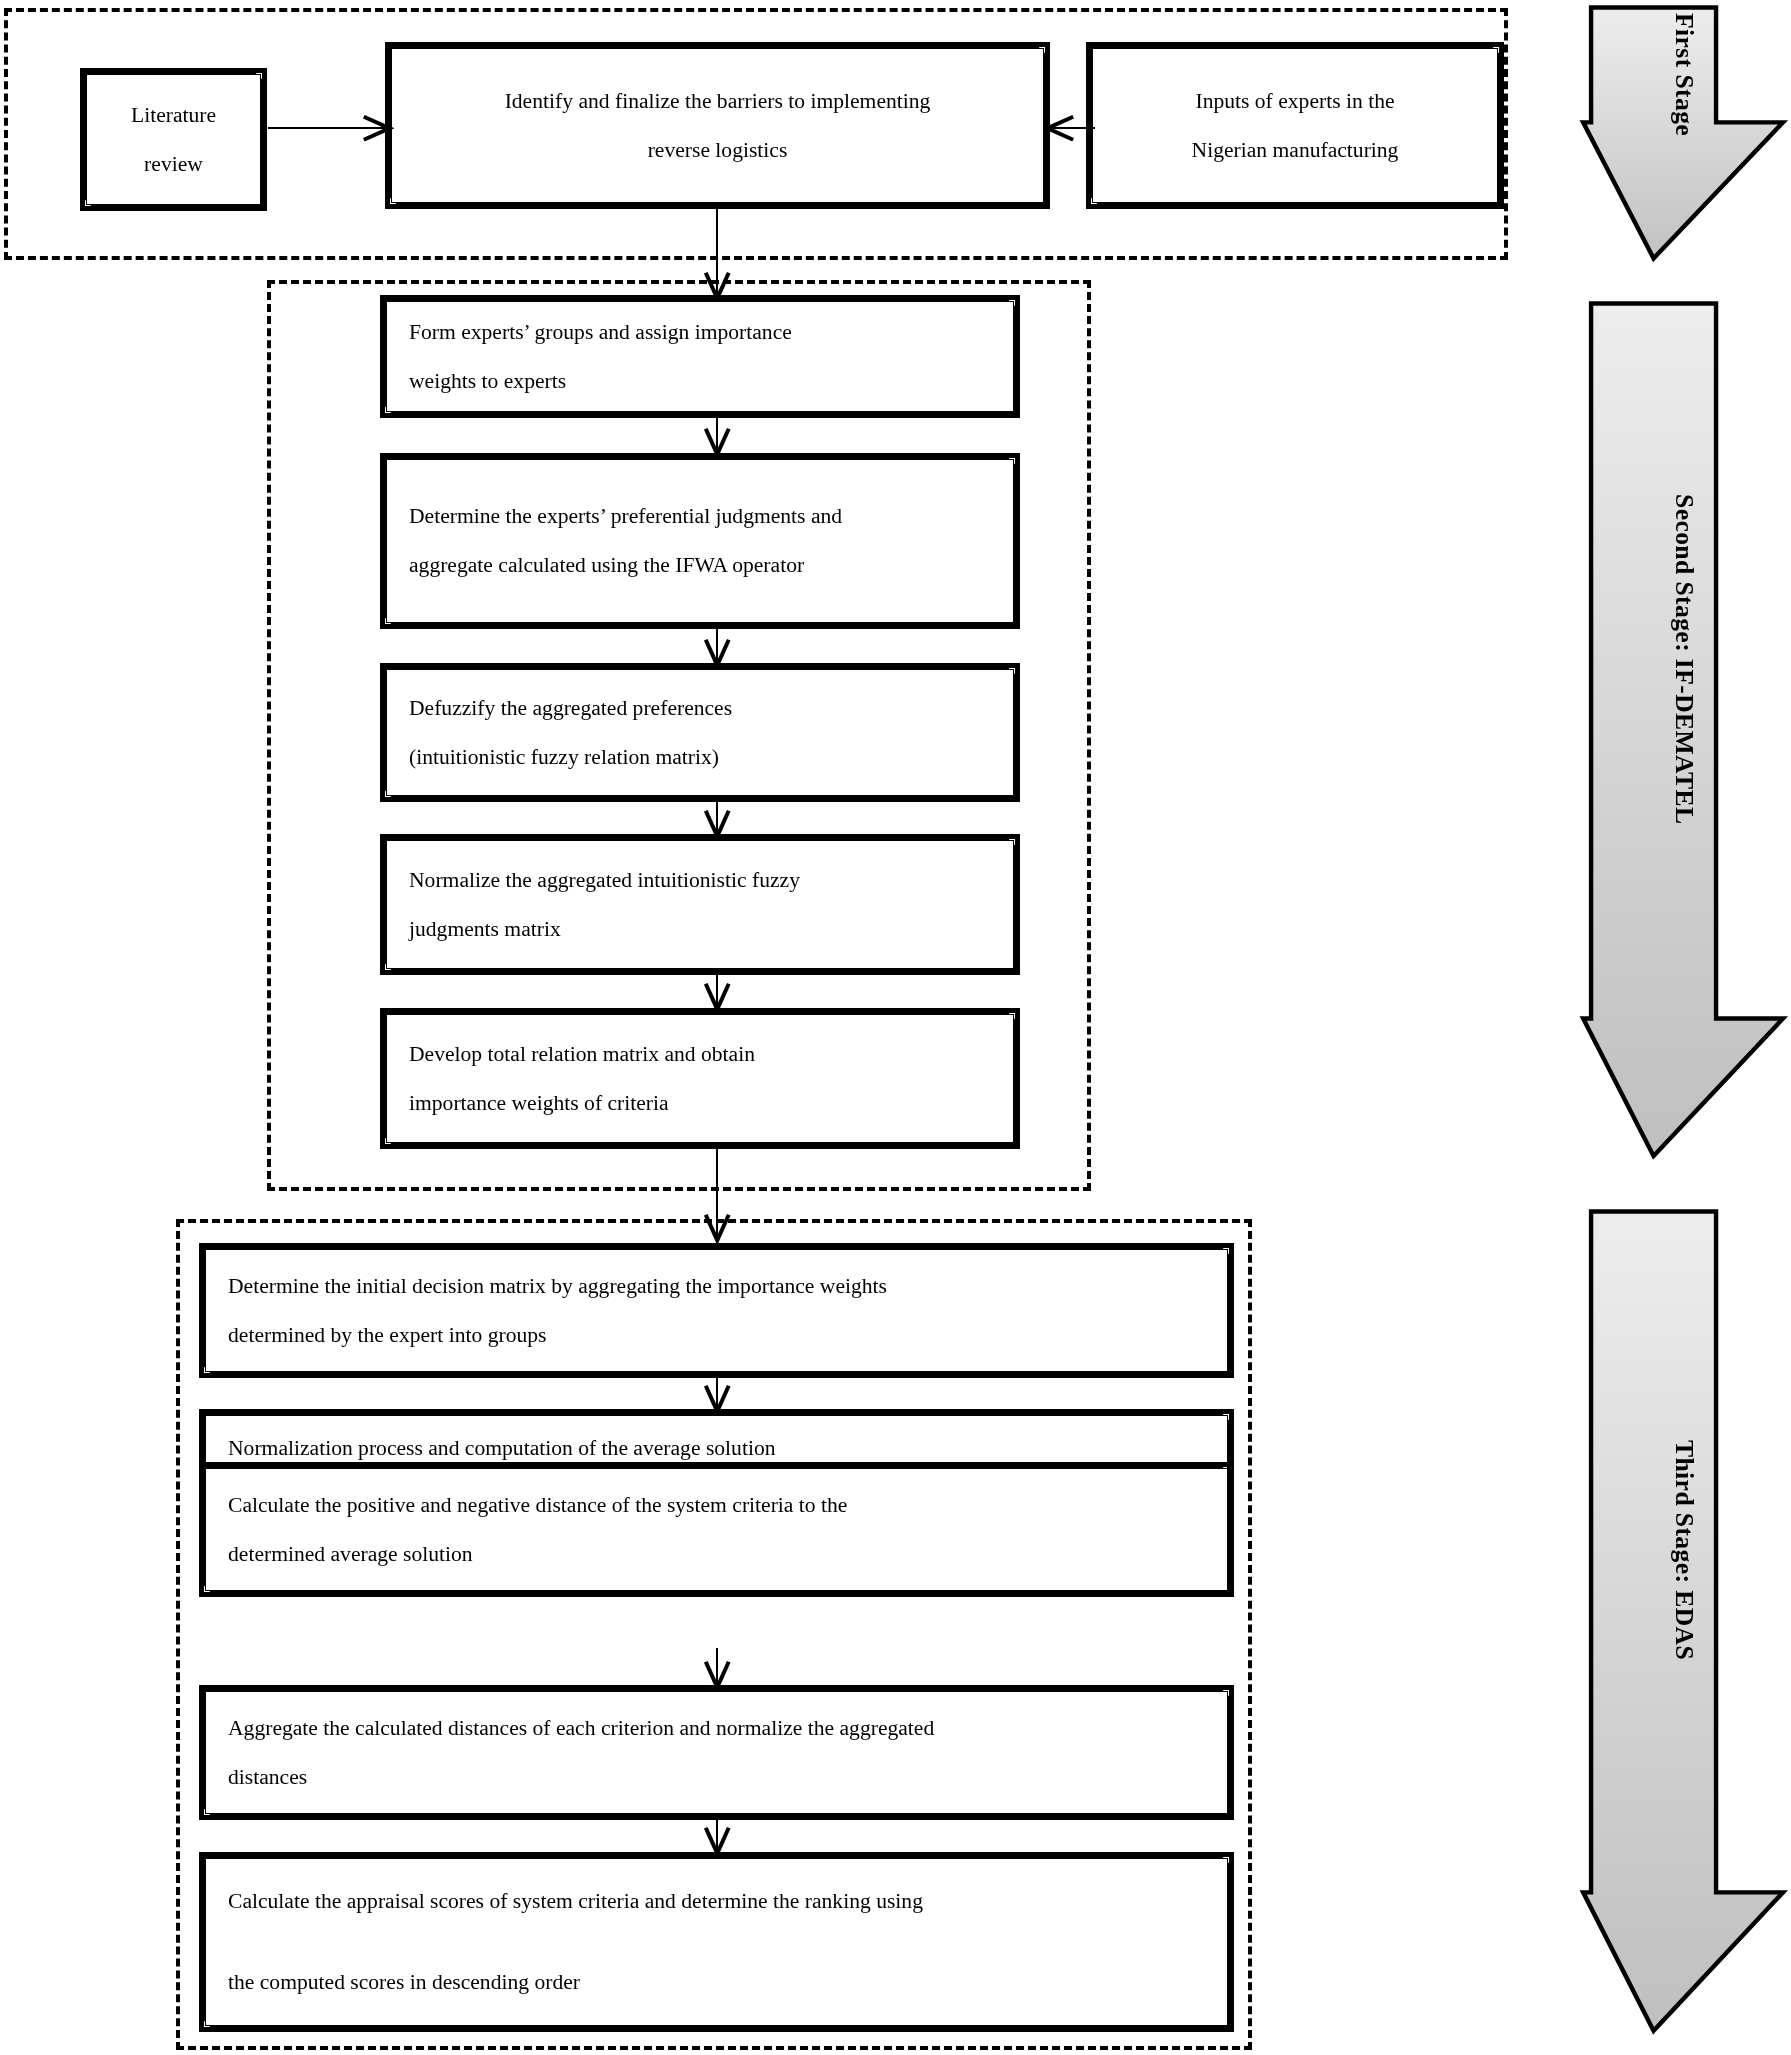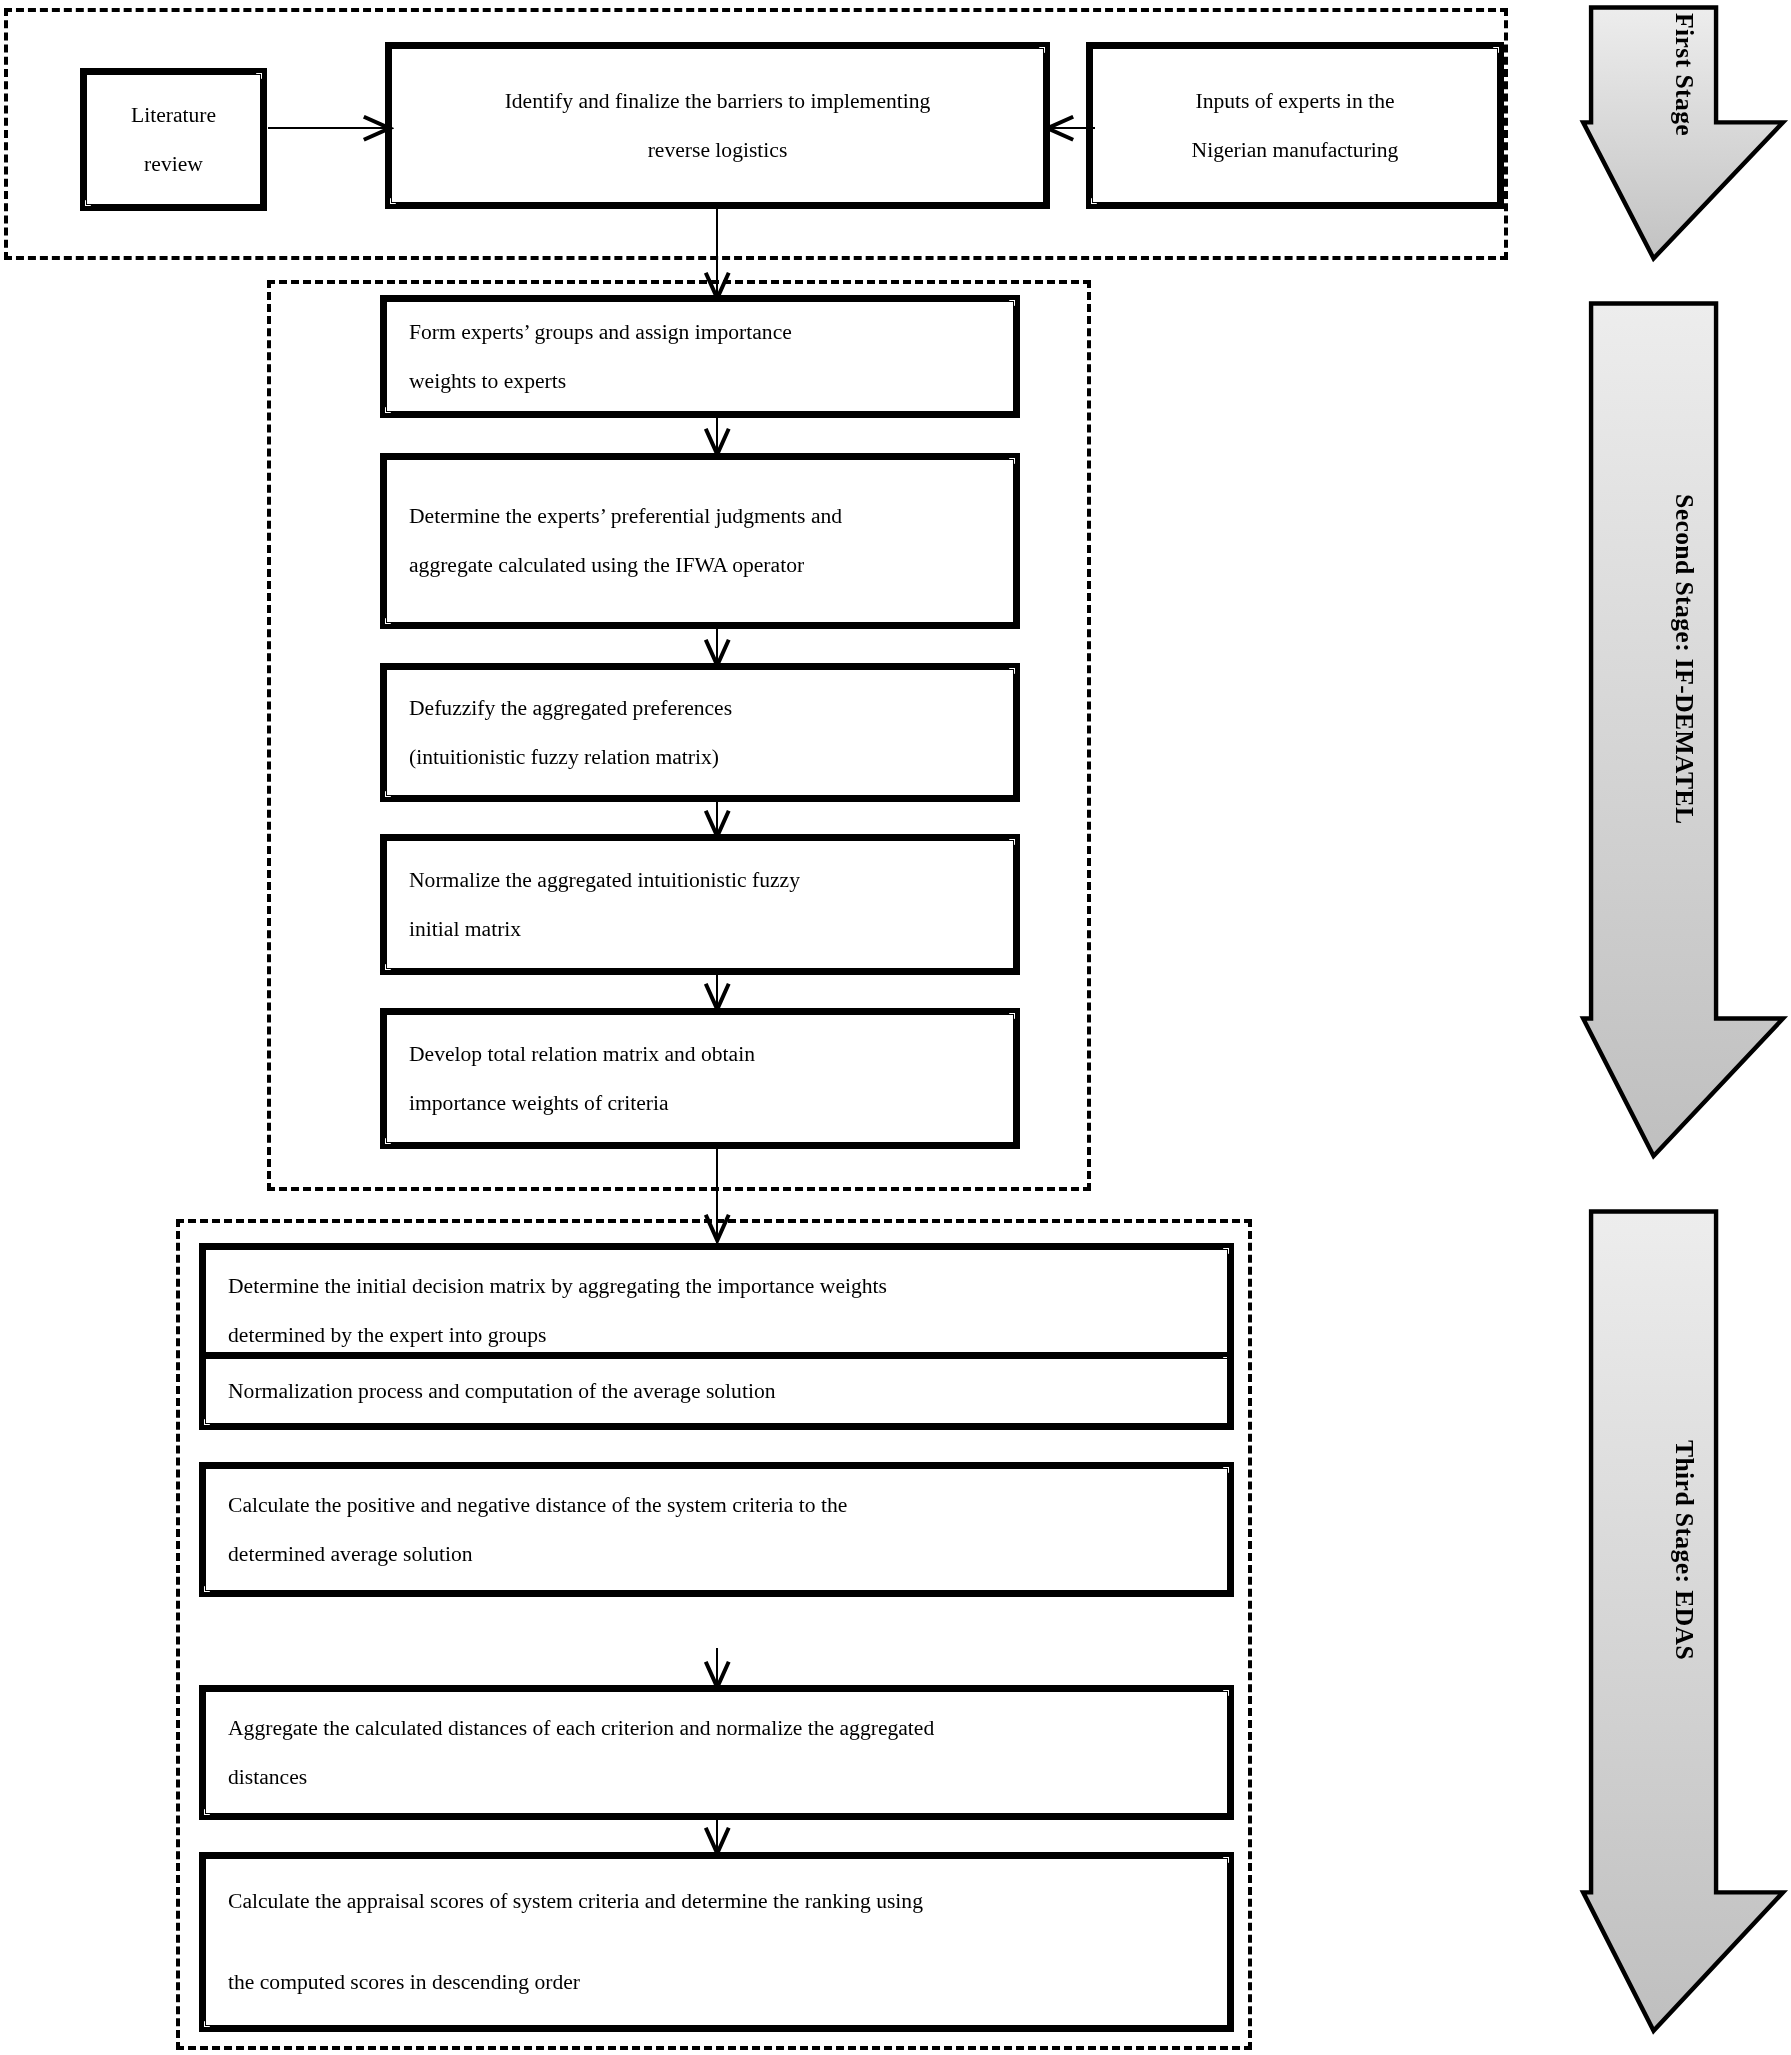--- a/index.html
+++ b/index.html
@@ -125,21 +125,21 @@
   <div class="conn" style="left:716px;top:796px;height:43px;"></div>
   <div class="ah" style="left:704px;top:808px;">
     <svg width="26.5" height="33" viewBox="0 0 60 74">
         <polyline points="4,6 30,64 56,6" fill="none" stroke="#000" stroke-width="9"></polyline>
       </svg>
   </div>
 
   <div class="node left" style="left:386px;top:840px;width:628px;height:129px;">
     <span class="ln">Normalize the aggregated intuitionistic fuzzy</span>
     <span class="gap"></span>
-    <span class="ln">initial matrix</span>
+    <span class="ln">judgments matrix</span>
   </div>
   <div class="conn" style="left:716px;top:969px;height:44px;"></div>
   <div class="ah" style="left:704px;top:981px;">
     <svg width="26.5" height="33" viewBox="0 0 60 74">
         <polyline points="4,6 30,64 56,6" fill="none" stroke="#000" stroke-width="9"></polyline>
       </svg>
   </div>
 
   <div class="node left" style="left:386px;top:1014px;width:628px;height:129px;">
     <span class="ln">Develop total relation matrix and obtain</span>
@@ -161,21 +161,21 @@
     <span class="gap"></span>
     <span class="ln">determined by the expert into groups</span>
   </div>
   <div class="conn" style="left:716px;top:1372px;height:42px;"></div>
   <div class="ah" style="left:704px;top:1383px;">
     <svg width="26.5" height="33" viewBox="0 0 60 74">
         <polyline points="4,6 30,64 56,6" fill="none" stroke="#000" stroke-width="9"></polyline>
       </svg>
   </div>
 
-  <div class="node left" style="left:205px;top:1358px;width:1023px;height:66px;justify-content:center;">
+  <div class="node left" style="left:205px;top:1415px;width:1023px;height:66px;justify-content:center;">
     <span class="ln">Normalization process and computation of the average solution</span>
   </div>
   <div class="conn" style="left:716px;top:1481px;height:42px;"></div>
   <div class="ah" style="left:704px;top:1492px;">
     <svg width="26.5" height="33" viewBox="0 0 60 74">
         <polyline points="4,6 30,64 56,6" fill="none" stroke="#000" stroke-width="9"></polyline>
       </svg>
   </div>
 
   <div class="node left" style="left:205px;top:1468px;width:1023px;height:123px;">

